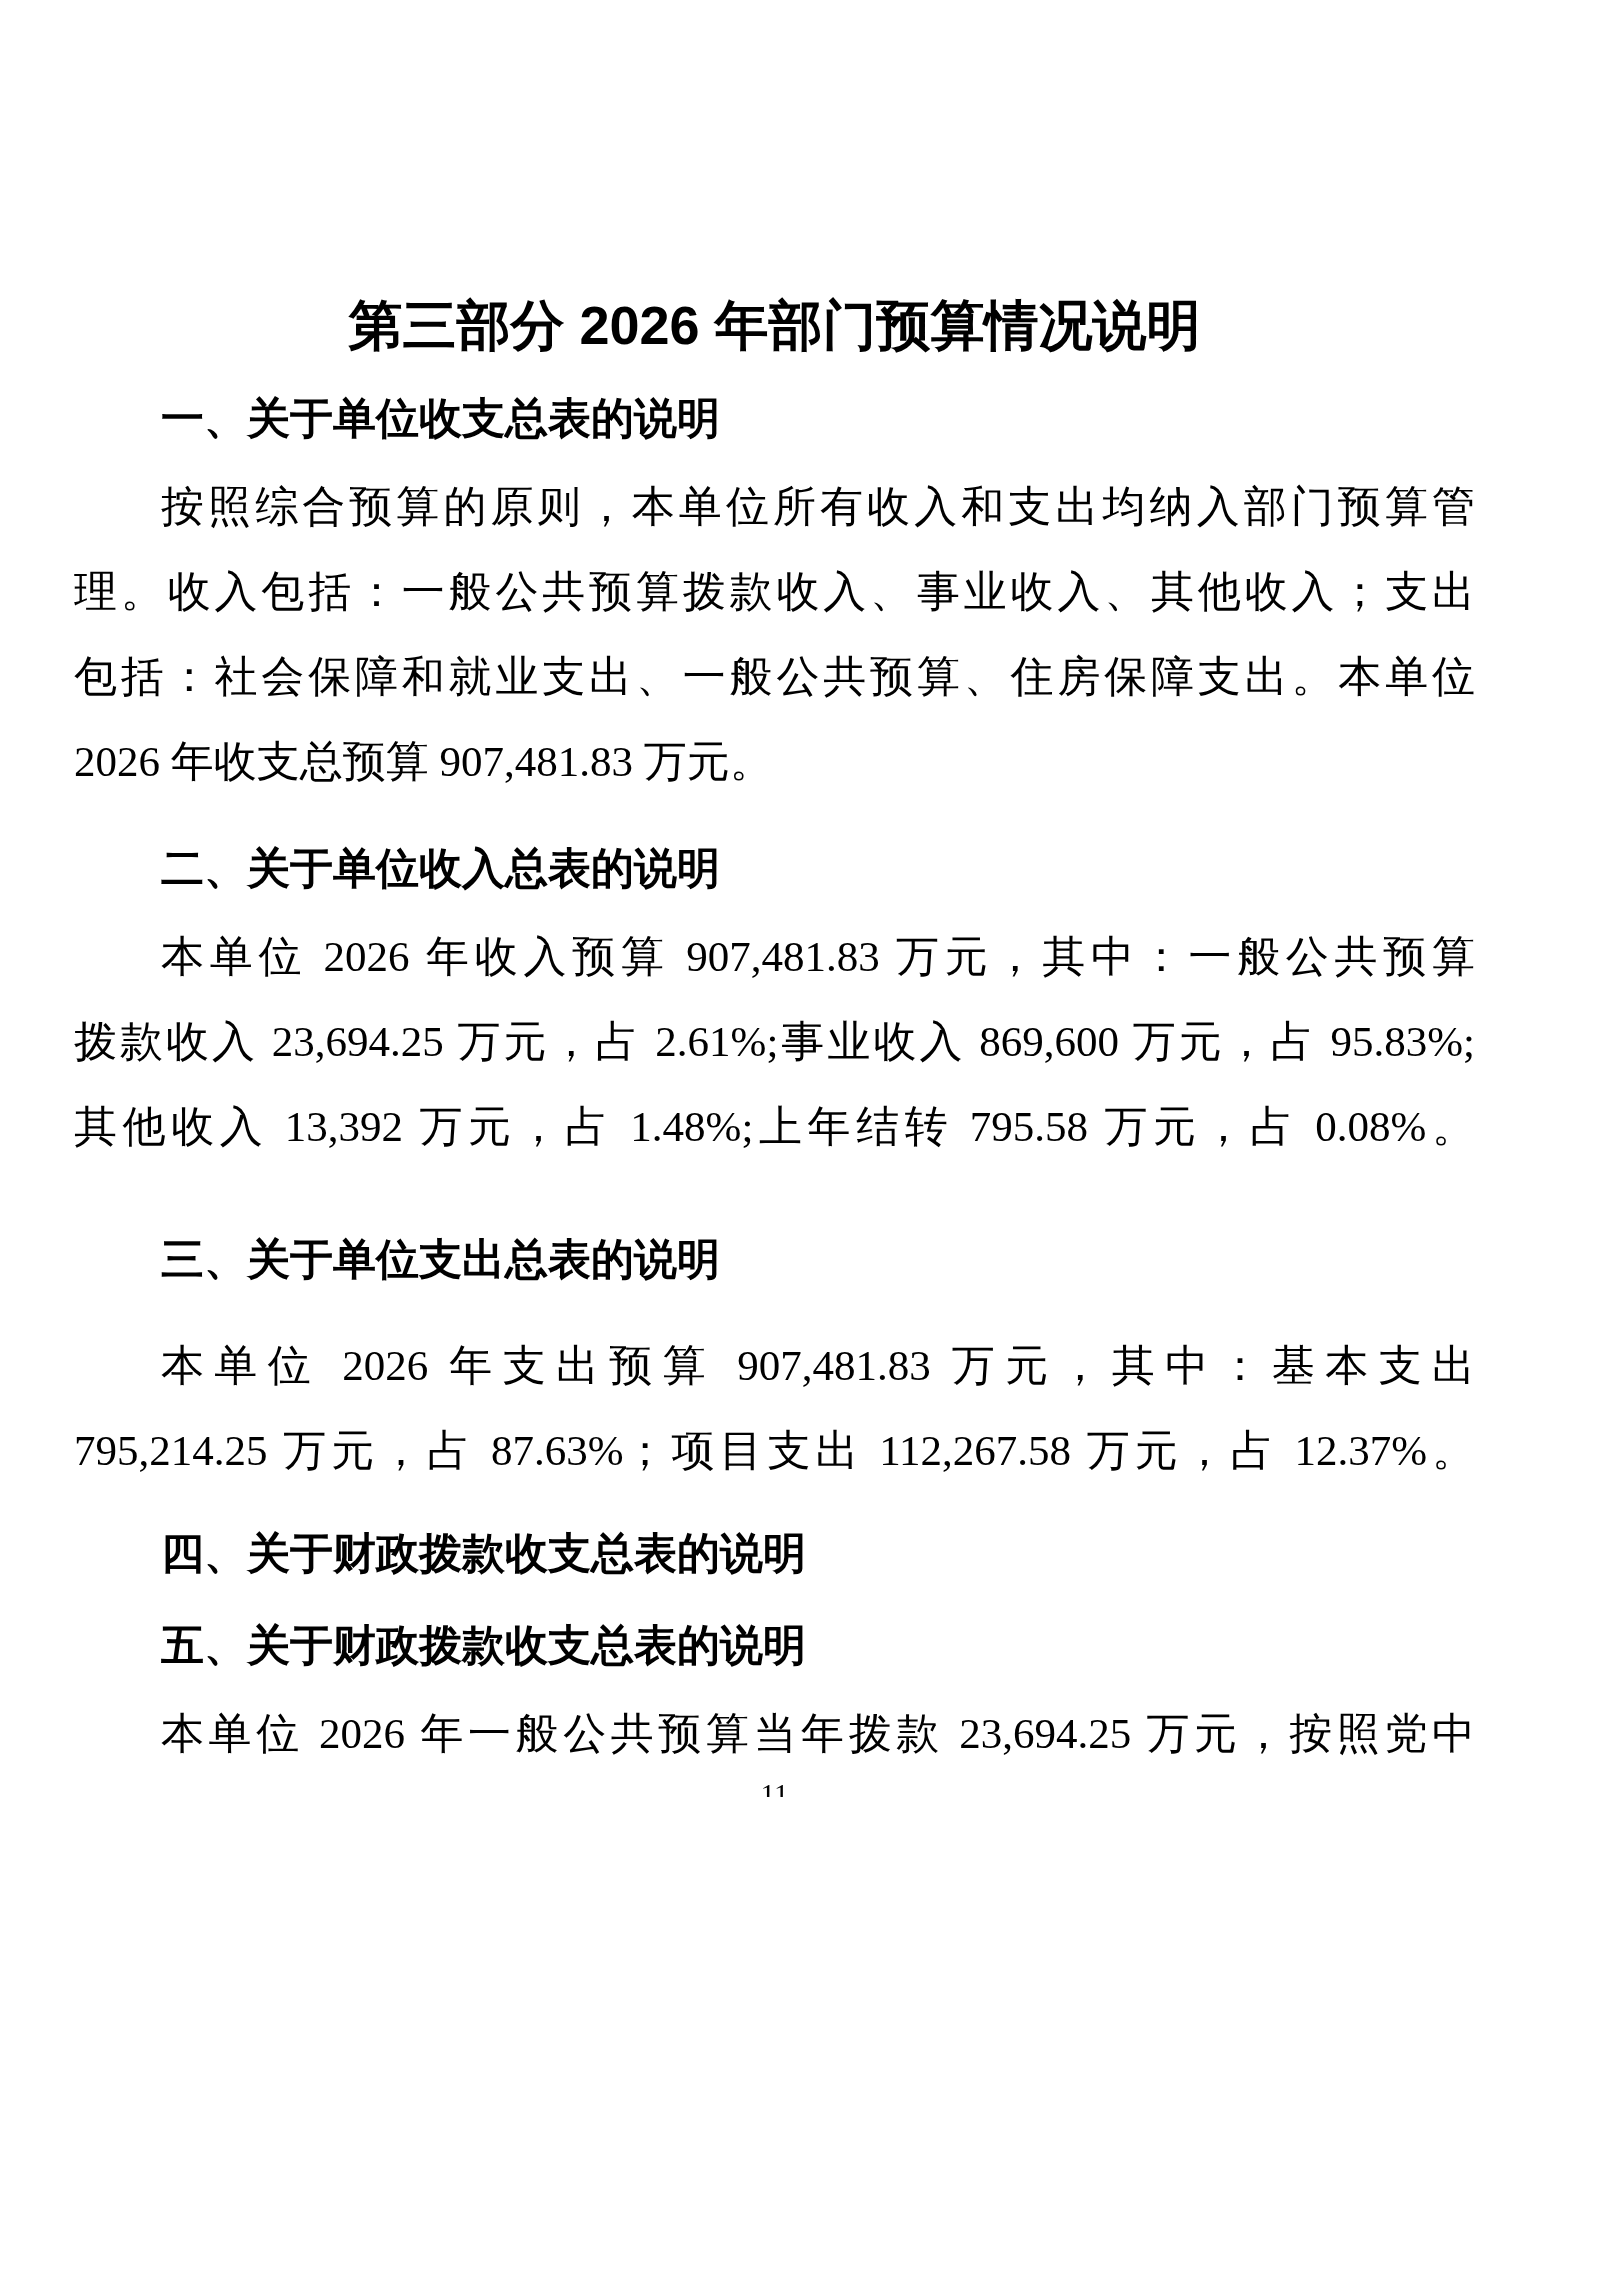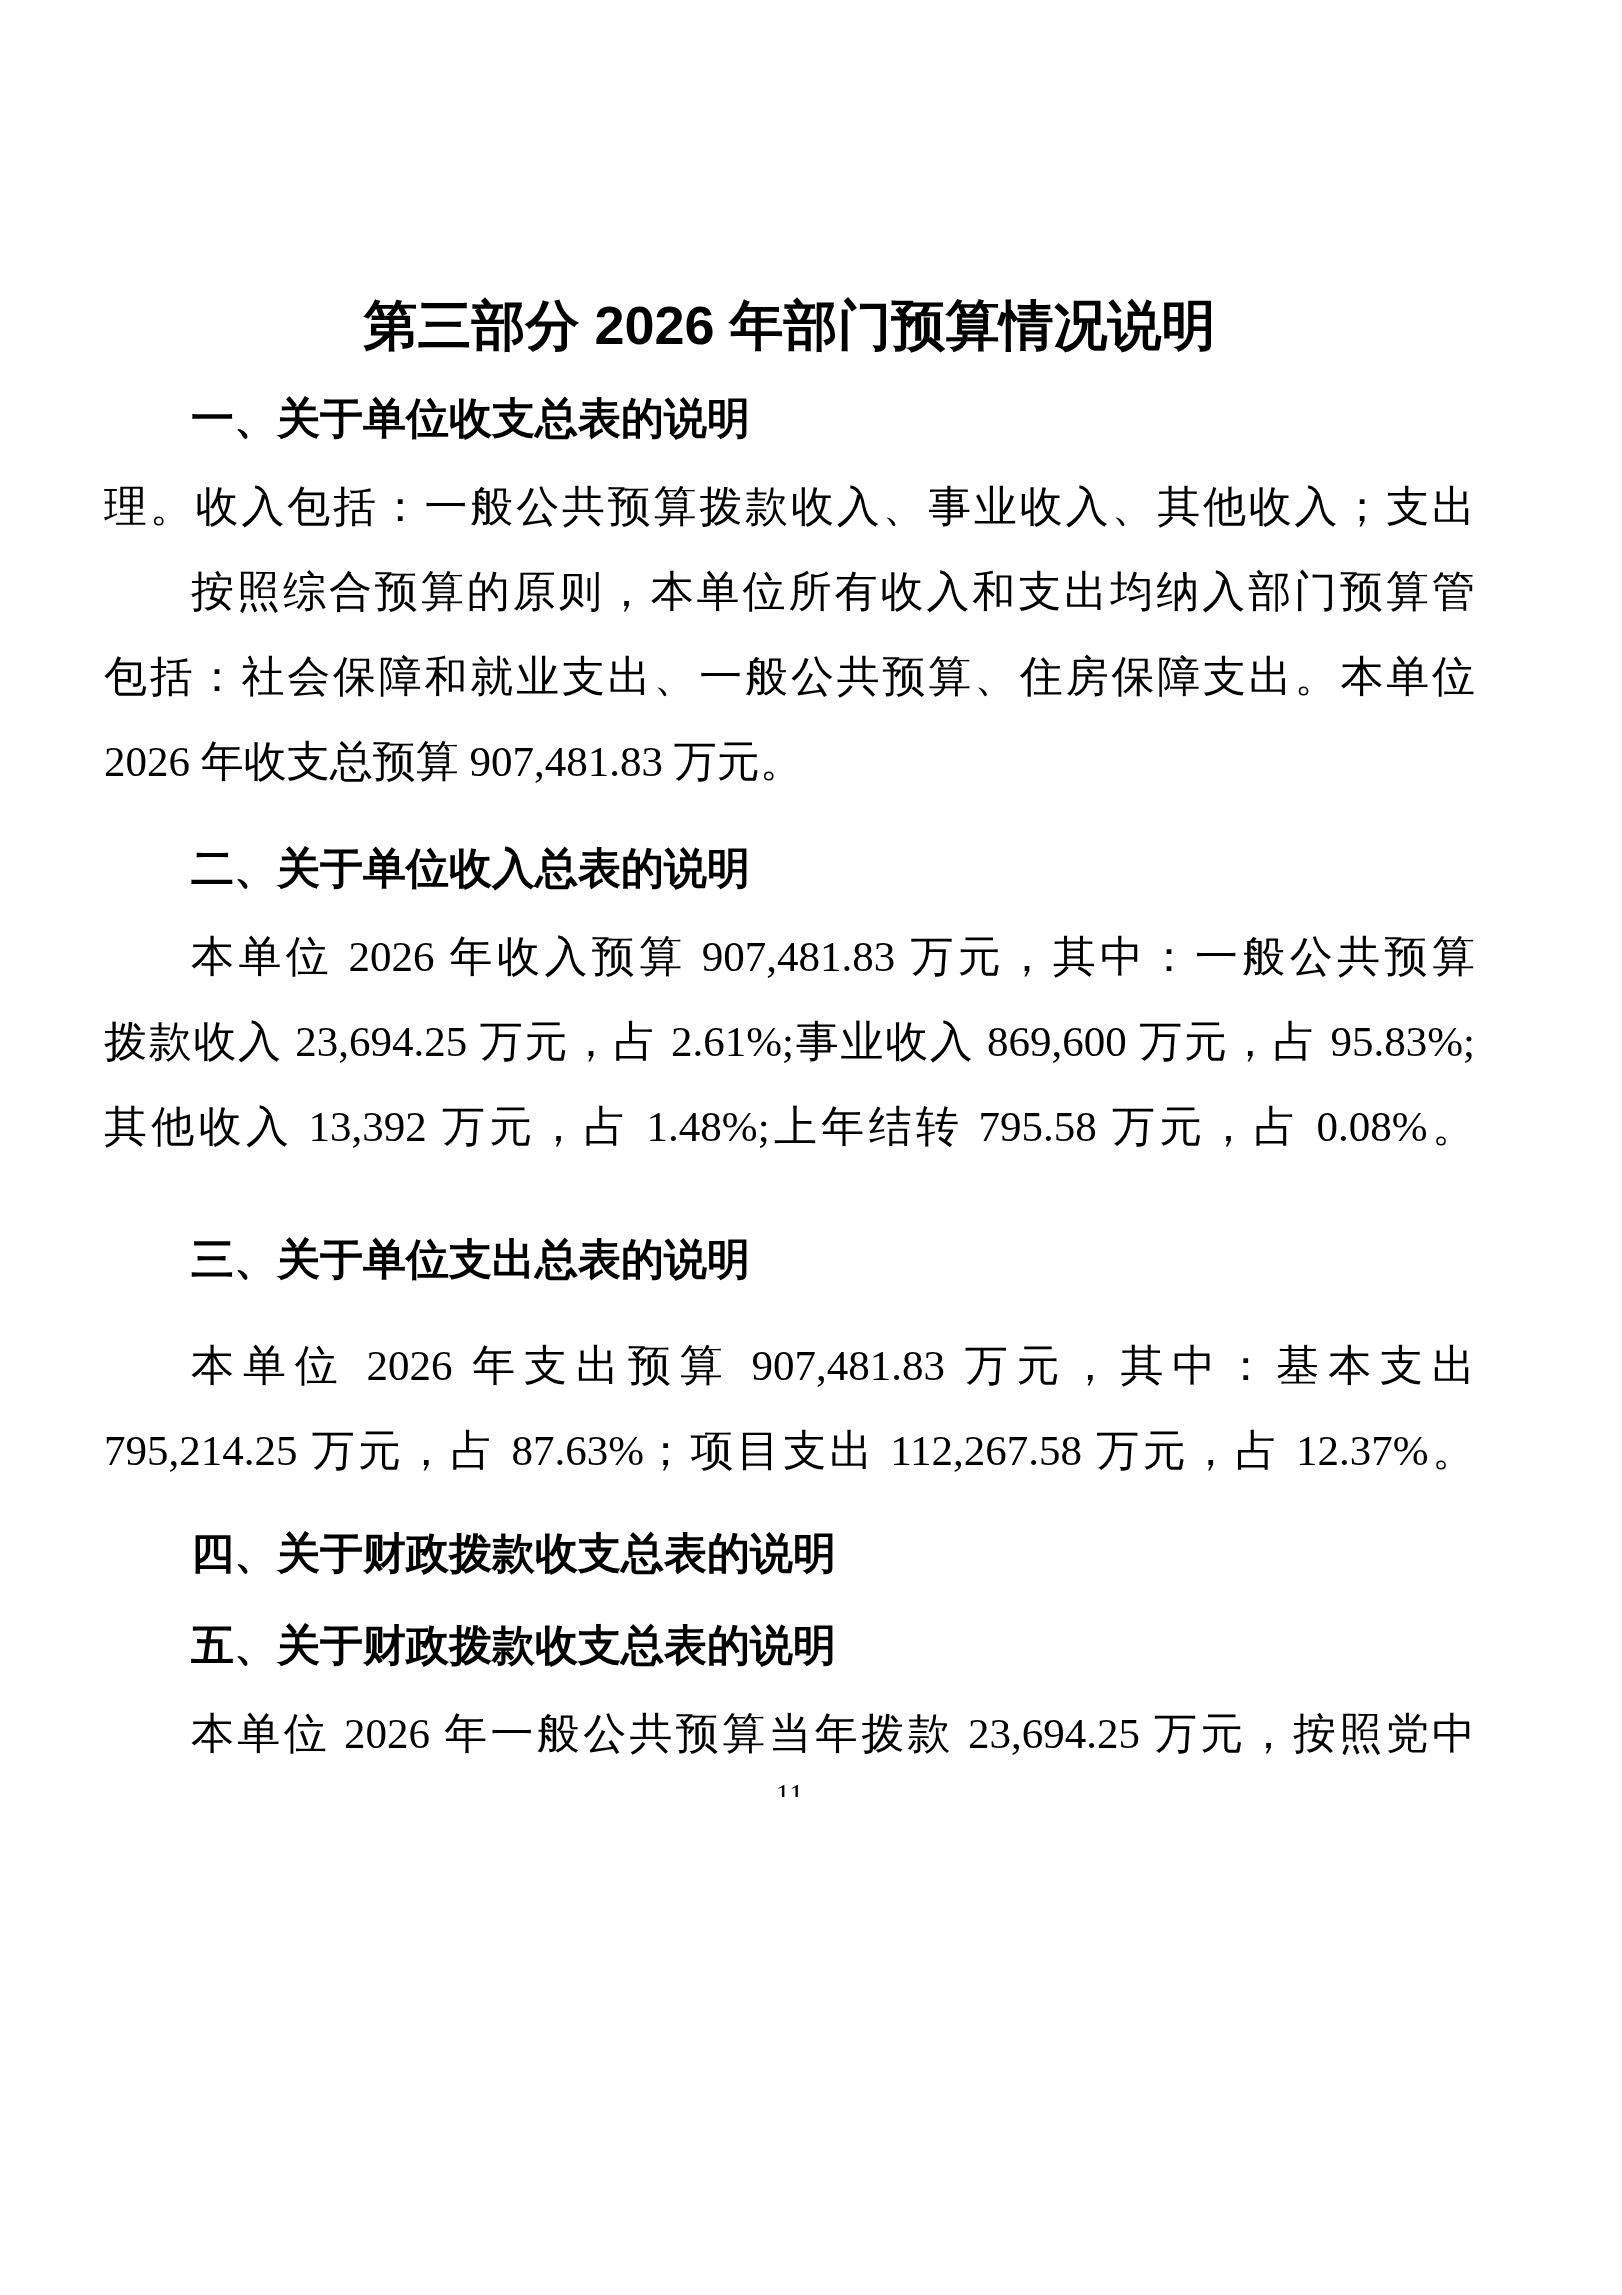--- a/index.html
+++ b/index.html
@@ -7,21 +7,21 @@
     padding: 0;
     background: #ffffff;
   }
   .page {
     position: relative;
     width: 1623px;
     height: 1797px;
     box-sizing: border-box;
     background: #ffffff;
     color: #000000;
-    padding: 297px 148px 0 104px;
+    padding: 297px 148px 0 74px;
     font-family: "Liberation Serif", "DejaVu Serif", serif;
     font-size: 43px;
     overflow: hidden;
   }
   .doc-title {
     font-family: "Liberation Sans", "DejaVu Sans", sans-serif;
     font-weight: bold;
     font-size: 54px;
     line-height: 56px;
     text-align: center;
@@ -57,22 +57,22 @@
 </style>
 </head>
 <body>
 
 <div class="page">
 
   <div class="doc-title">第三部分 2026 年部门预算情况说明</div>
 
   <div class="heading h1">一、关于单位收支总表的说明</div>
   <div class="para">
+    <div class="line first">按照综合预算的原则，本单位所有收入和支出均纳入部门预算管</div>
     <div class="line">理。收入包括：一般公共预算拨款收入、事业收入、其他收入；支出</div>
-    <div class="line first">按照综合预算的原则，本单位所有收入和支出均纳入部门预算管</div>
     <div class="line">包括：社会保障和就业支出、一般公共预算、住房保障支出。本单位</div>
     <div class="line short">2026 年收支总预算 907,481.83 万元。</div>
   </div>
 
   <div class="heading h2">二、关于单位收入总表的说明</div>
   <div class="para">
     <div class="line first">本单位 2026 年收入预算 907,481.83 万元，其中：一般公共预算</div>
     <div class="line">拨款收入 23,694.25 万元，占 2.61%;事业收入 869,600 万元，占 95.83%;</div>
     <div class="line">其他收入 13,392 万元，占 1.48%;上年结转 795.58 万元，占 0.08%。</div>
   </div>

